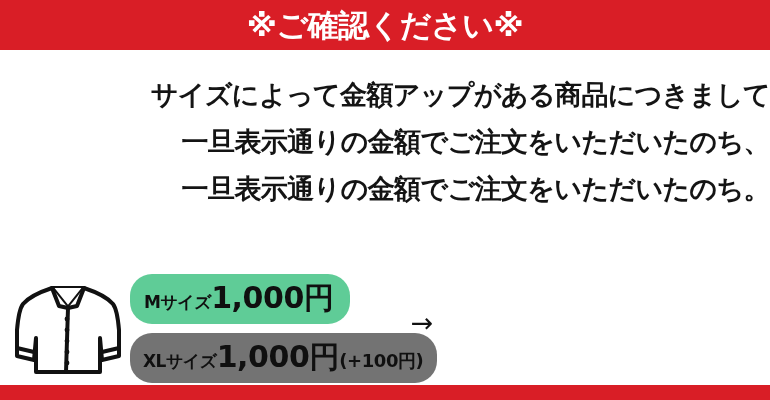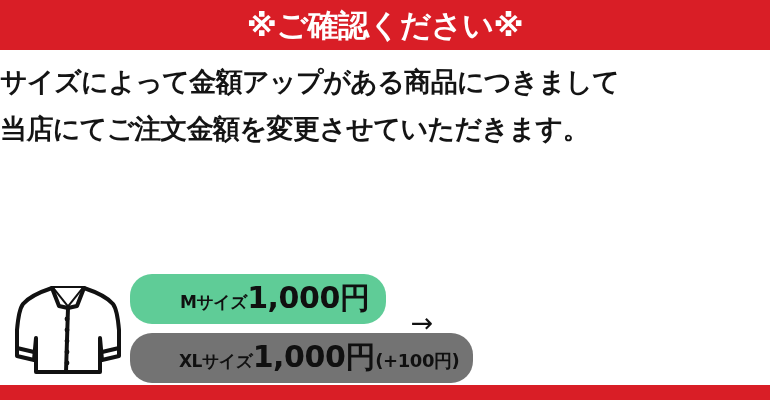--- a/index.html
+++ b/index.html
@@ -42,23 +42,23 @@
     font-size: 31px;
     font-weight: bold;
     letter-spacing: -0.5px;
     white-space: nowrap;
   }
 
   
   .body-lines {
     position: absolute;
     left: 0;
-    top: 58px;
-    width: 770px;
-    text-align: left;
+    top: 71px;
+    width: 770px;
+    text-align: right;
   }
   .body-line {
     color: #141414;
     font-size: 27px;
     font-weight: bold;
     line-height: 47px;
     letter-spacing: -0.6px;
     white-space: nowrap;
   }
 
@@ -102,21 +102,20 @@
     margin-bottom: 9px;
   }
   .pill-xl {
     background: #737373;
     padding: 4px 14px 5px 13px;
     font-size: 21px;
   }
   .sz {
     font-size: 17px;
     letter-spacing: -0.5px;
-    margin-left: 36px;
   }
   .amt {
     font-size: 30px;
     letter-spacing: -0.4px;
   }
   .amt-small {
     font-size: 18px;
     letter-spacing: -0.4px;
   }
 
@@ -211,21 +210,22 @@
 </head>
 <body>
 
 <div id="banner">
 
   <div class="header-band"></div>
   <div class="header-title">※ご確認ください※</div>
 
   <div class="body-lines">
     <div class="body-line">サイズによって金額アップがある商品につきまして</div>
-    <div class="body-line">当店にてご注文金額を変更させていただきます。</div>
+    <div class="body-line">一旦表示通りの金額でご注文をいただいたのち、</div>
+    <div class="body-line">一旦表示通りの金額でご注文をいただいたのち。</div>
   </div>
 
   <div class="compare">
 
     <svg class="shirt-icon" viewBox="0 0 108 100">
       <g fill="#ffffff" stroke="#111111" stroke-width="4" stroke-linejoin="round" stroke-linecap="round">
         <path d="M38 12 C26 16 14 22 9 28 C6 32 4 42 3 54 L3 80 L20 84 L22 62 L22 96 L86 96 L86 62 L88 84 L105 80 L105 54 C104 42 102 32 99 28 C94 22 82 16 70 12 Z"></path>
         <path d="M38 12 L54 32 L70 12"></path>
         <path d="M38 12 L45 30 L54 32"></path>
         <path d="M70 12 L63 30 L54 32"></path>

